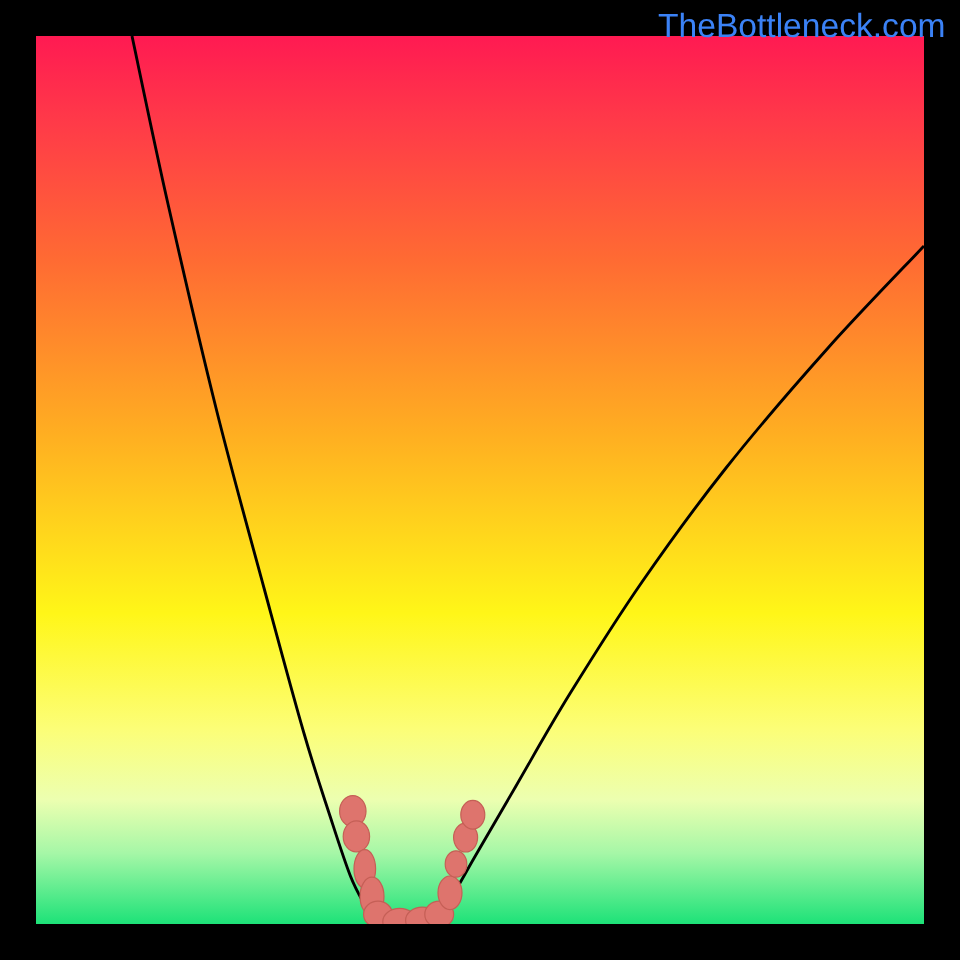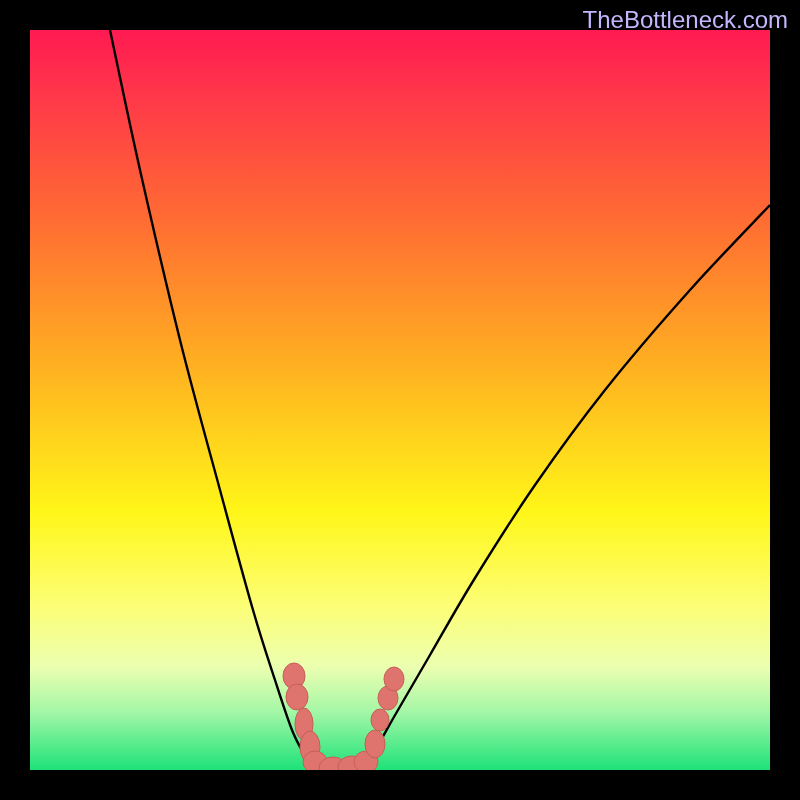--- a/index.html
+++ b/index.html
@@ -1,17 +1,17 @@
 <!DOCTYPE html>
 <html><head>
 <meta charset="utf-8">
 <style>
 *{margin:0;padding:0;box-sizing:border-box}
 body{width:800px;height:800px;background:#000;overflow:hidden;font-family:Arial,Helvetica,sans-serif;position:relative}
-.wm{position:absolute;top:6px;right:12px;color:#c4b5fd;font-size:24px;z-index:10}
+.wm{position:absolute;top:6px;right:12px;color:#3b82f6;font-size:28px;z-index:10}
 .plot{position:absolute;top:30px;left:30px;width:740px;height:740px;background:linear-gradient(to bottom,#ff1a52 0%,#ff3b48 10%,#ff6a33 25%,#ffaf21 45%,#fff618 65%,#fcfe77 78%,#ecffb0 86%,#a6f7a7 92%,#1de278 100%)}
 svg.curves{position:absolute;top:0;left:0;width:100%;height:100%}
 </style>
 </head>
 <body>
 
 <div class="wm">TheBottleneck.com</div>
 
 <div class="plot">
   <svg class="curves" viewBox="0 0 740 740" preserveAspectRatio="none">

